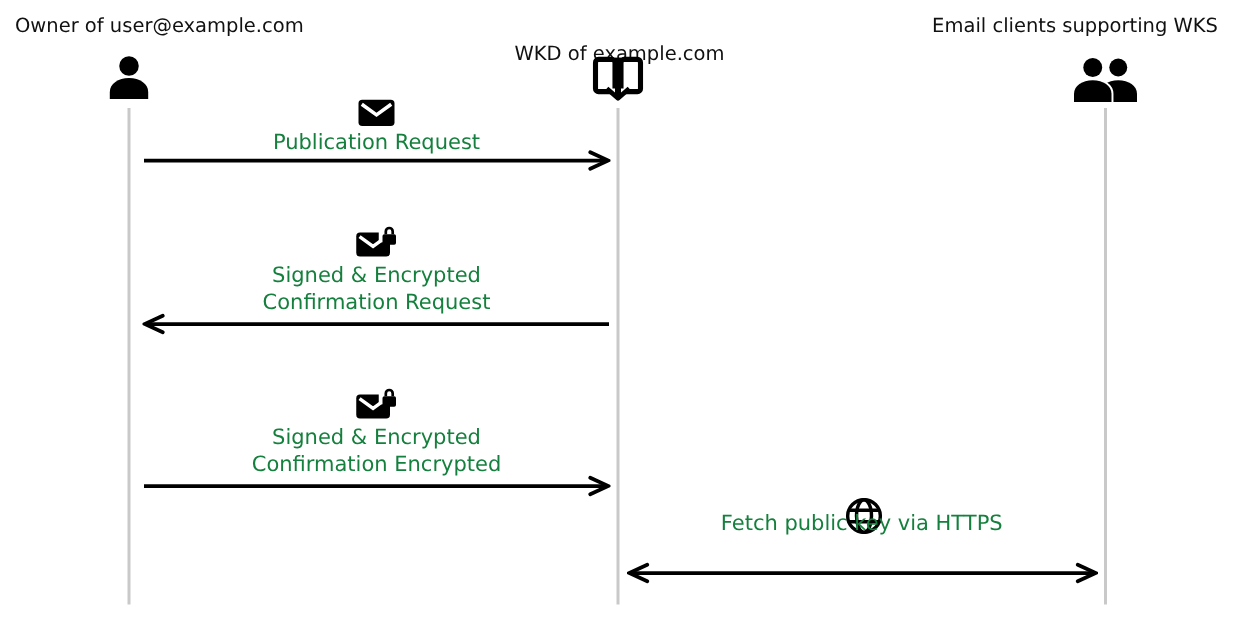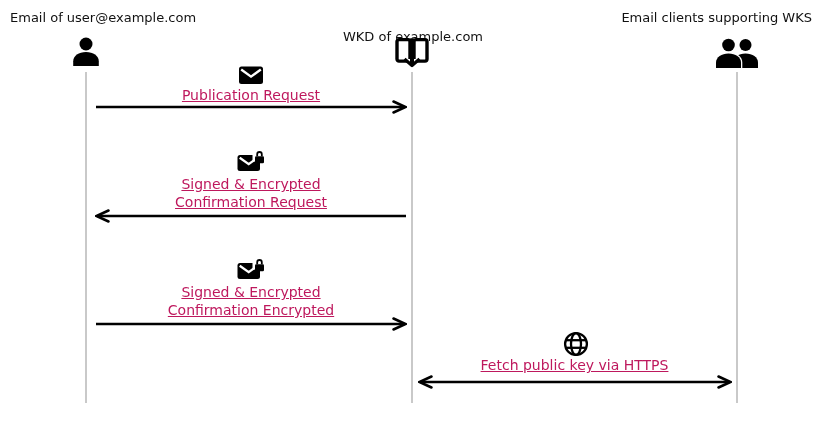--- a/index.html
+++ b/index.html
@@ -8,32 +8,32 @@
     font-family:"DejaVu Sans","Liberation Sans",sans-serif;color:#000;
   }
   .actor-label{
     position:absolute;top:10px;font-size:13px;line-height:16px;color:#111;white-space:nowrap;
   }
   .actor-icon{position:absolute;}
   .lifeline{
     position:absolute;top:72px;height:331px;width:2px;background:#c9c9c9;
   }
   .msg-label{
-    position:absolute;font-size:14px;line-height:18px;text-align:center;color:#be185d;white-space:nowrap;text-decoration:underline;
+    position:absolute;font-size:14px;line-height:18px;text-align:center;color:#15803d;white-space:nowrap;
   }
   .msg-icon{position:absolute;}
   .arrow{position:absolute;}
   svg{display:block;}
 </style>
 </head>
 <body>
 
 <div id="canvas">
 
-  <div class="actor-label" style="left:10px;">Email of user@example.com</div>
+  <div class="actor-label" style="left:10px;">Owner of user@example.com</div>
   <div class="actor-label" style="left:263px;width:300px;text-align:center;margin-top:19px;">WKD of example.com</div>
   <div class="actor-label" style="right:11px;text-align:right;">Email clients supporting WKS</div>
 
   <div class="actor-icon" style="left:70px;top:36px;">
     <svg width="32" height="34" viewBox="0 0 32 34">
       <circle cx="16" cy="8" r="6.5" fill="#000"></circle>
       <path d="M16 16 c-7.2 0 -12.8 3.9 -12.8 9.3 V30 h25.6 v-4.7 C28.8 19.9 23.2 16 16 16 z" fill="#000"></path>
     </svg>
   </div>
 
@@ -114,21 +114,21 @@
   </div>
 
   <div class="msg-icon" style="left:563px;top:331px;">
     <svg width="26" height="26" viewBox="0 0 26 26">
       <circle cx="13" cy="13" r="10.9" fill="none" stroke="#000" stroke-width="2.3"></circle>
       <ellipse cx="13" cy="13" rx="5" ry="10.9" fill="none" stroke="#000" stroke-width="2.3"></ellipse>
       <line x1="2.6" y1="9.2" x2="23.4" y2="9.2" stroke="#000" stroke-width="2.3"></line>
       <line x1="2.6" y1="16.8" x2="23.4" y2="16.8" stroke="#000" stroke-width="2.3"></line>
     </svg>
   </div>
-  <div class="msg-label" style="left:418px;top:356px;width:313px;">Fetch public key via HTTPS</div>
+  <div class="msg-label" style="left:418px;top:340px;width:313px;">Fetch public key via HTTPS</div>
   <div class="arrow" style="left:418px;top:374px;">
     <svg width="314" height="16" viewBox="0 0 314 16">
       <line x1="2.5" y1="8" x2="311.5" y2="8" stroke="#000" stroke-width="2.5"></line>
       <path d="M13.5 2.5 L1.5 8 L13.5 13.5" fill="none" stroke="#000" stroke-width="2.5" stroke-linecap="round"></path>
       <path d="M300.5 2.5 L312.5 8 L300.5 13.5" fill="none" stroke="#000" stroke-width="2.5" stroke-linecap="round"></path>
     </svg>
   </div>
 
 </div>
 

